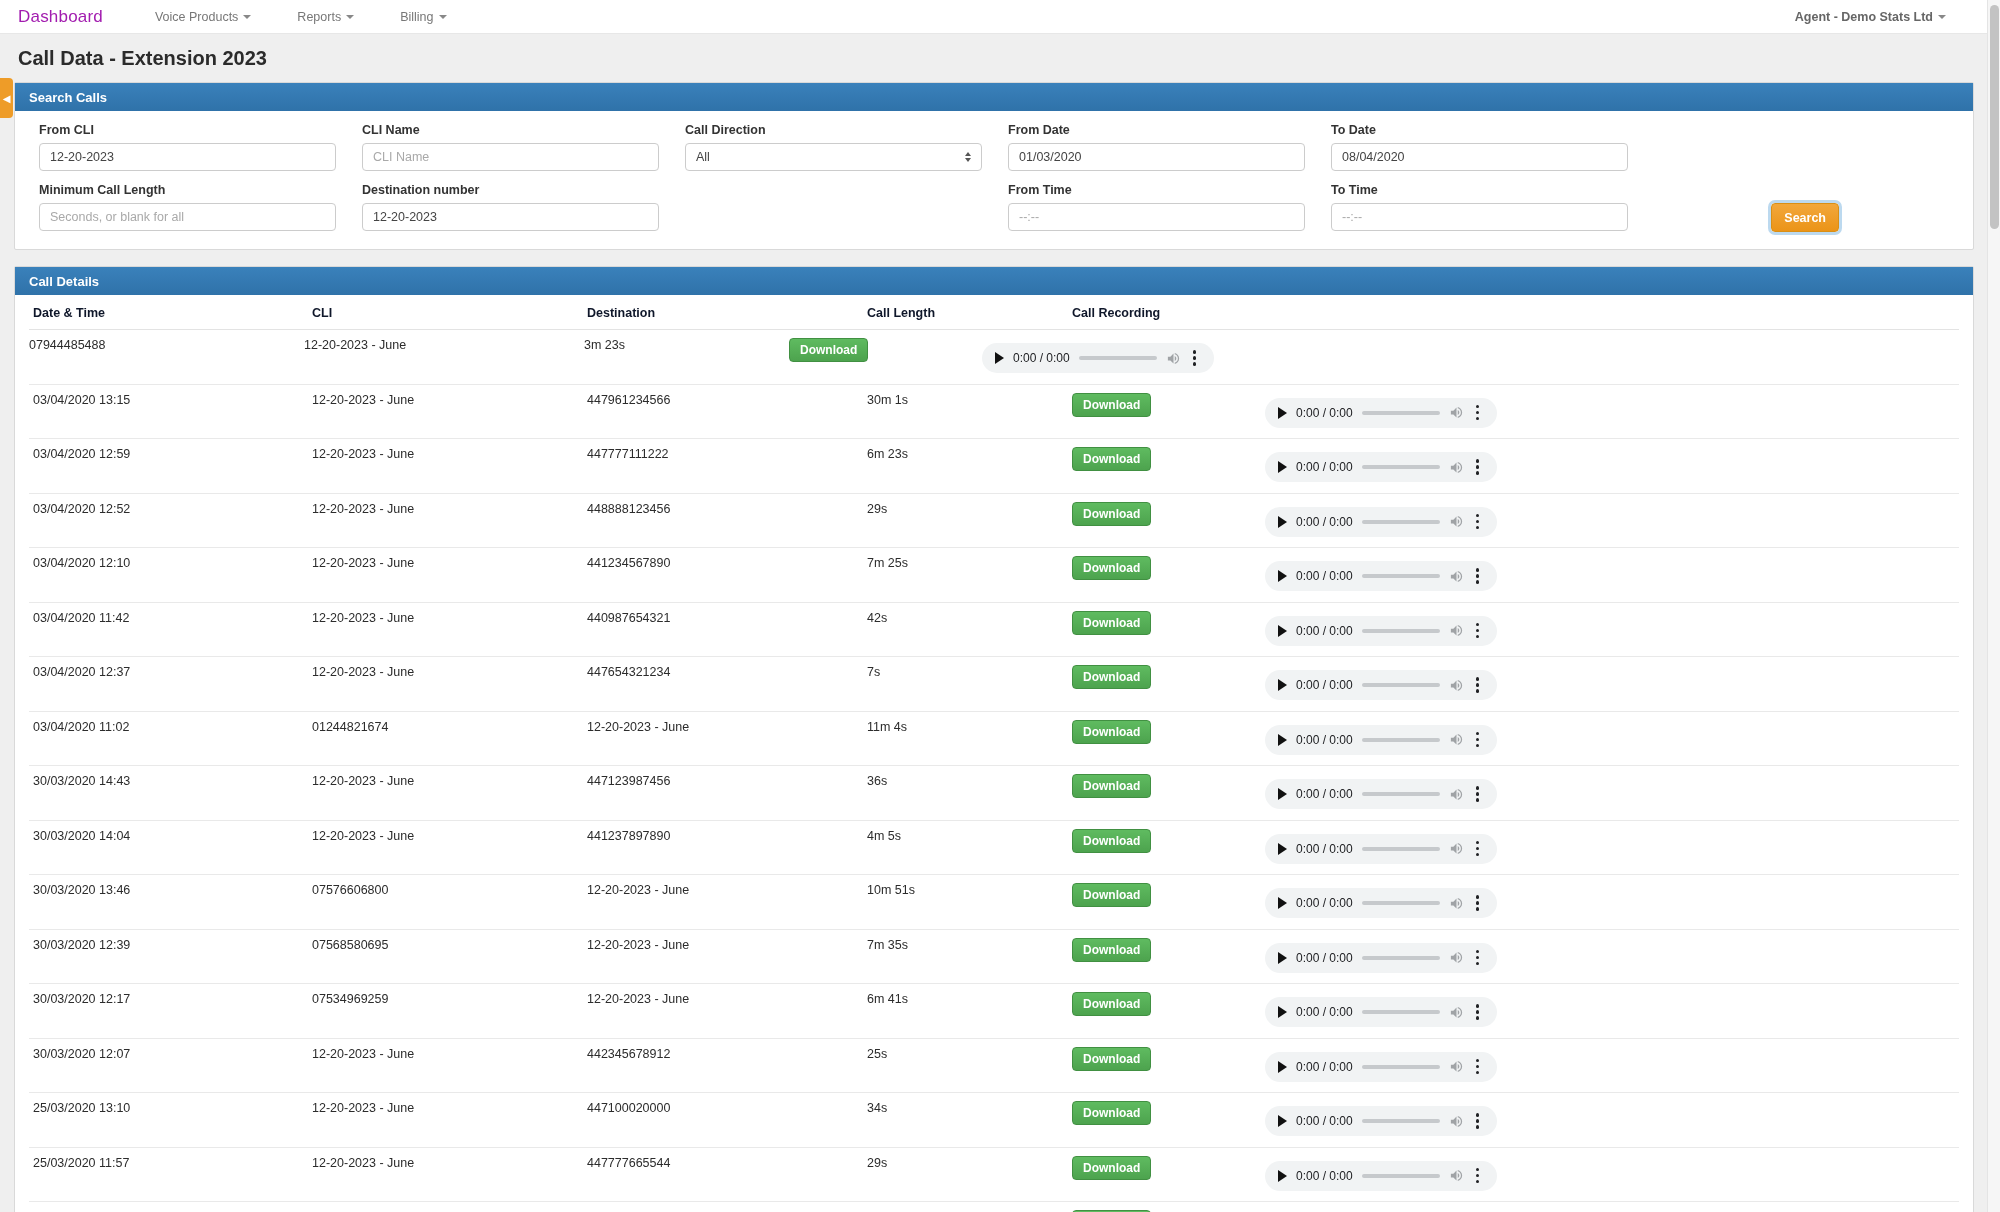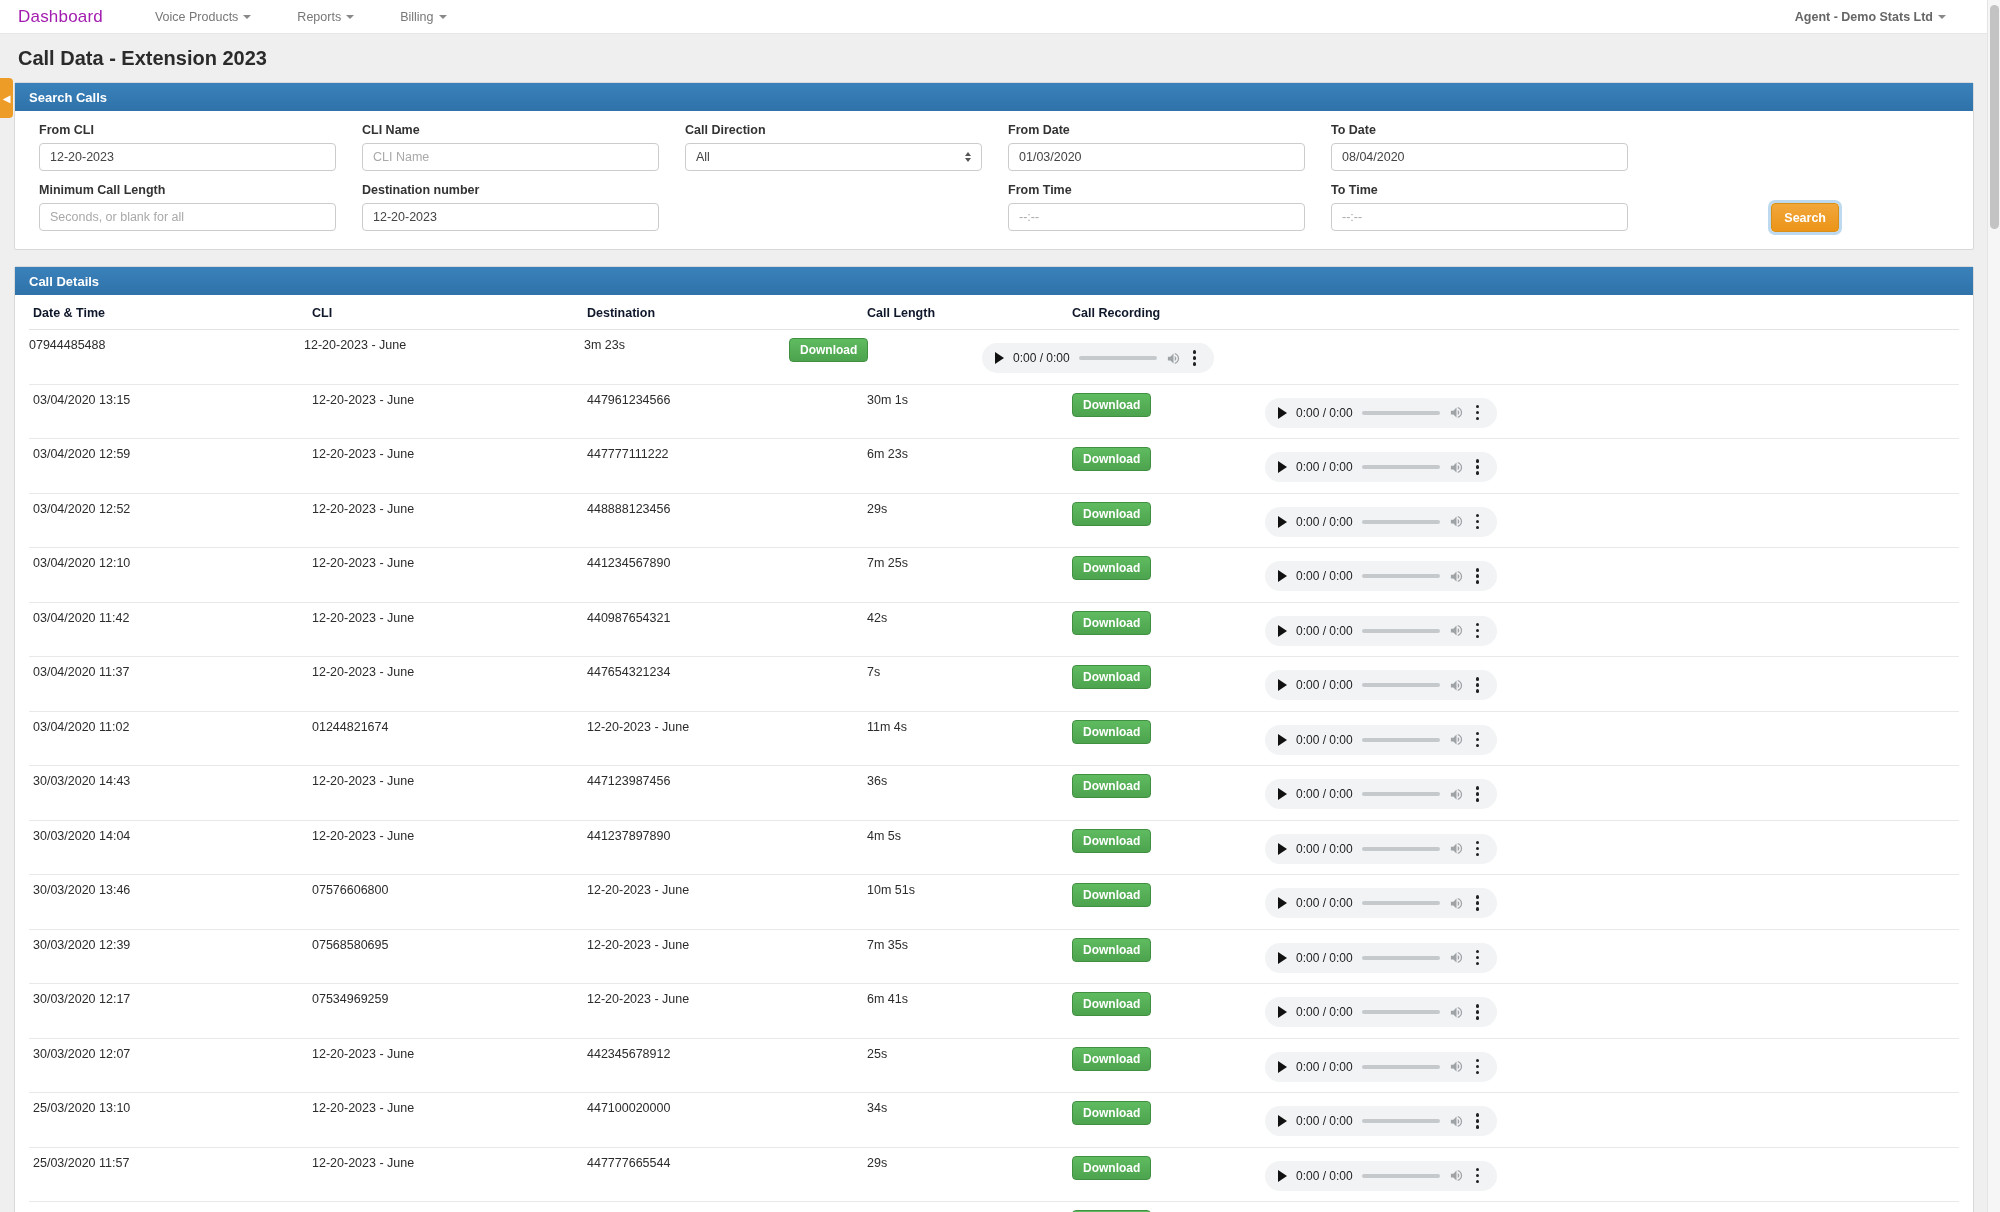--- a/index.html
+++ b/index.html
@@ -358,21 +358,21 @@
         <span class="kebab">
                 <b></b>
                 <b></b>
                 <b></b>
               </span>
       </div>
     </div>
   </div>
 
   <div class="tbl-row">
-    <div class="c-date">03/04/2020 11:37</div>
+    <div class="c-date">03/04/2020 12:37</div>
     <div class="c-cli">12-20-2023 - June</div>
     <div class="c-dest">447654321234</div>
     <div class="c-len">7s</div>
     <div class="c-rec">
       <button class="dl-btn">Download</button>
     </div>
     <div class="c-player">
       <div class="player">
         <span class="play-ico"></span>
         <span class="ptime">0:00 / 0:00</span>

